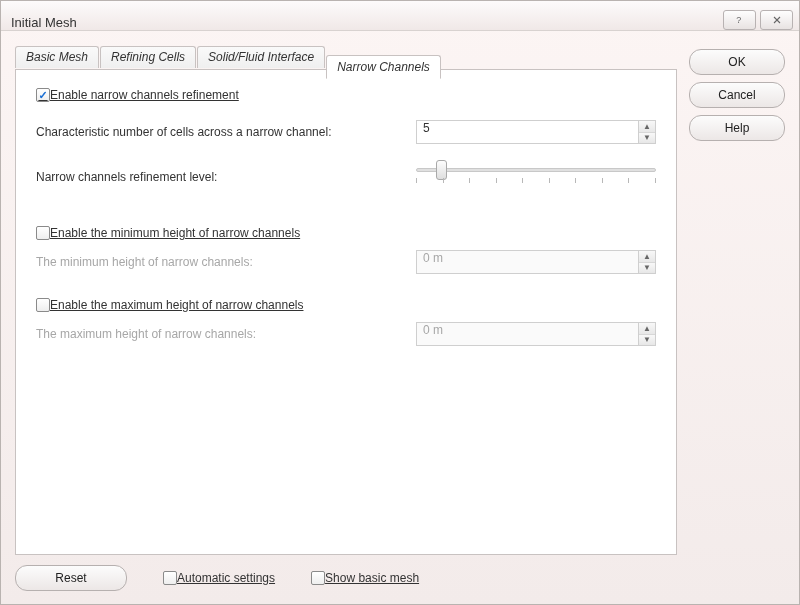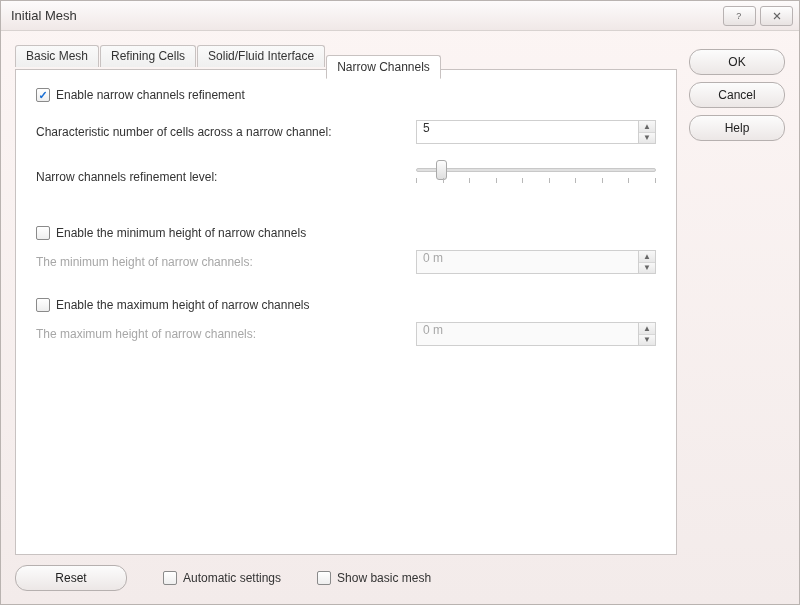--- a/index.html
+++ b/index.html
@@ -16,21 +16,21 @@
     width: 800px; height: 605px;
     border: 1px solid #b9b3b0;
     background: linear-gradient(#fcf5f4, #f3ebea);
     position: relative;
   }
   .titlebar {
     height: 30px;
     background: linear-gradient(to bottom, #fdfbfb 0%, #f0e8e7 100%);
     border-bottom: 1px solid #d8d2d0;
     display: flex;
-    align-items: center;
+    align-items: flex-end;
     padding: 0 6px 0 10px;
   }
   .titlebar .title {
     font-size: 13px;
     color: #333;
     flex: 1;
   }
   .winbtn {
     width: 33px; height: 20px;
     margin-left: 4px;
@@ -56,23 +56,24 @@
     gap: 12px;
     min-height: 0;
   }
   .tabhost {
     flex: 1;
     position: relative;
   }
   .tabstrip {
     display: flex;
     height: 24px;
-    align-items: flex-start;
+    align-items: center;
     position: relative;
     z-index: 2;
+    font-style: italic;
   }
   .tab {
     height: 22px;
     line-height: 20px;
     padding: 0 10px;
     border: 1px solid #c8c2c1;
     border-bottom: none;
     background: linear-gradient(#fafafa, #efefef);
     border-radius: 3px 3px 0 0;
     margin-right: 1px;
@@ -101,21 +102,21 @@
   .row {
     display: flex;
     align-items: center;
     margin-bottom: 18px;
   }
   .row.tight { margin-bottom: 10px; align-items: flex-end; }
   .gap-top { margin-top: 34px; }
   .chkwrap {
     display: flex;
     align-items: center;
-    gap: 6px;
+    text-decoration: underline;
   }
   .chkbox {
     width: 14px; height: 14px;
     border: 1px solid #8a8a8a;
     border-radius: 2px;
     background: linear-gradient(#fff,#eee);
     display: flex; align-items: center; justify-content: center;
   }
   .chkbox.checked::after {
     content: "✓";

